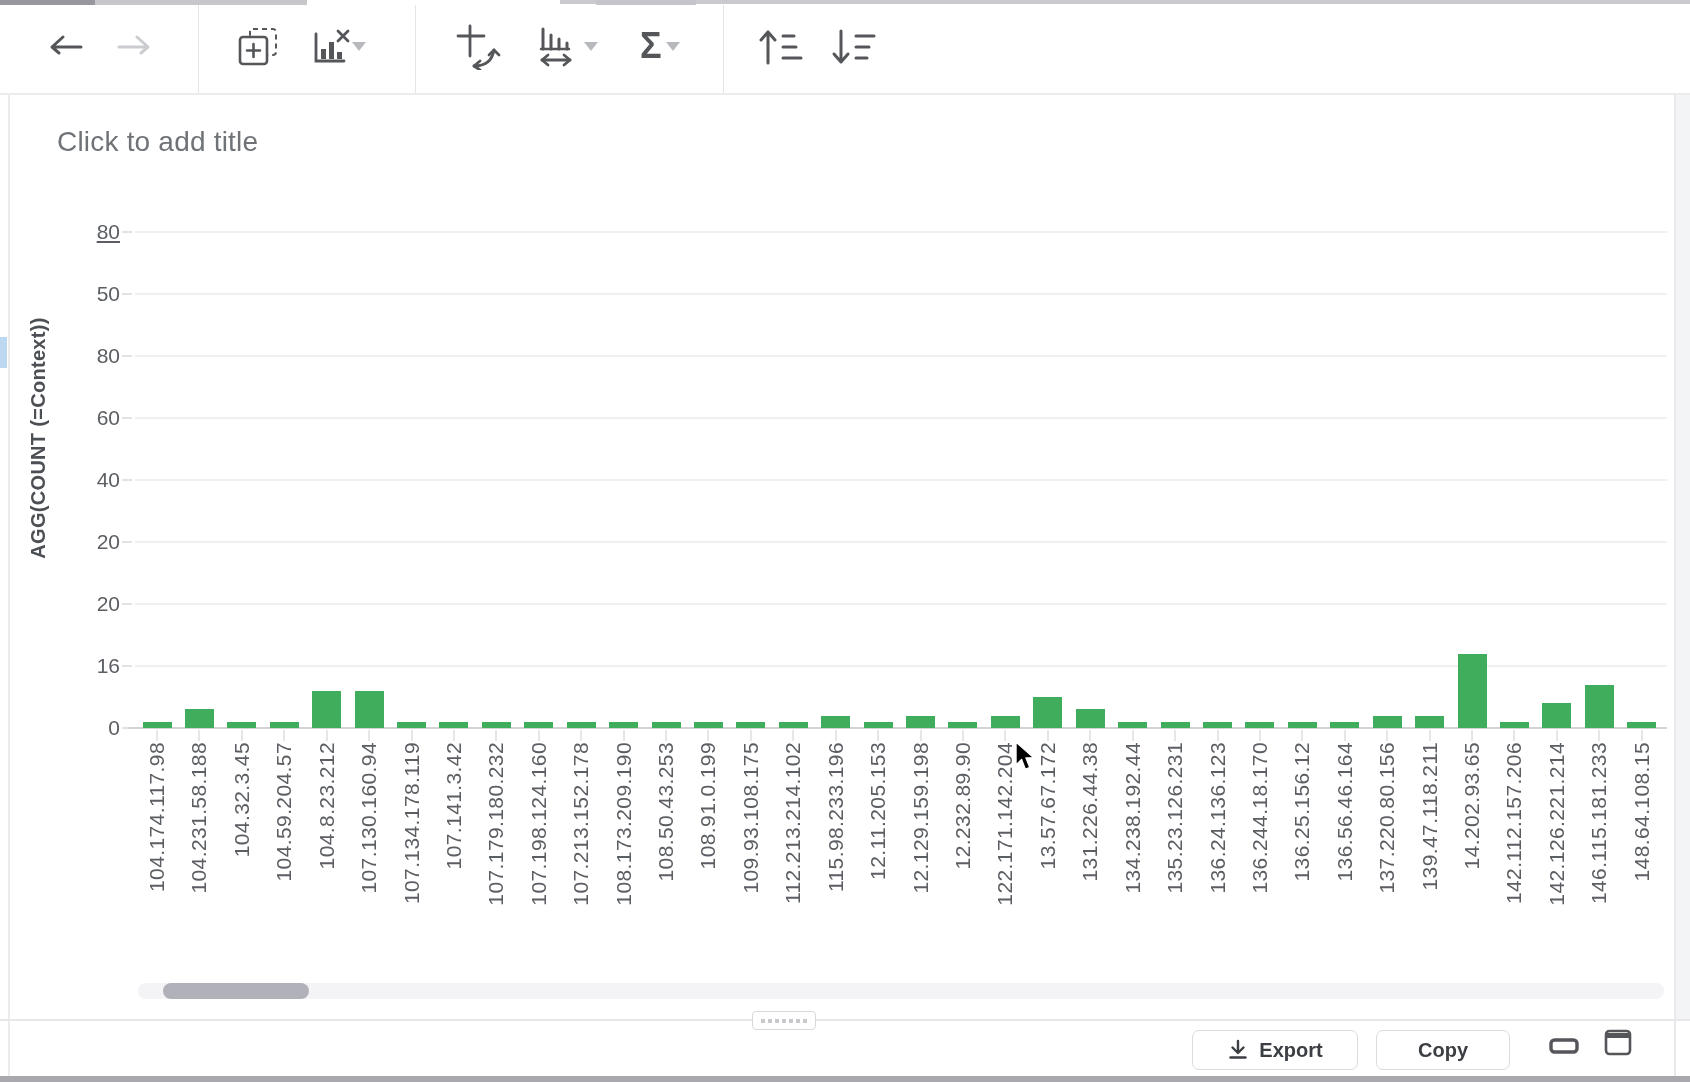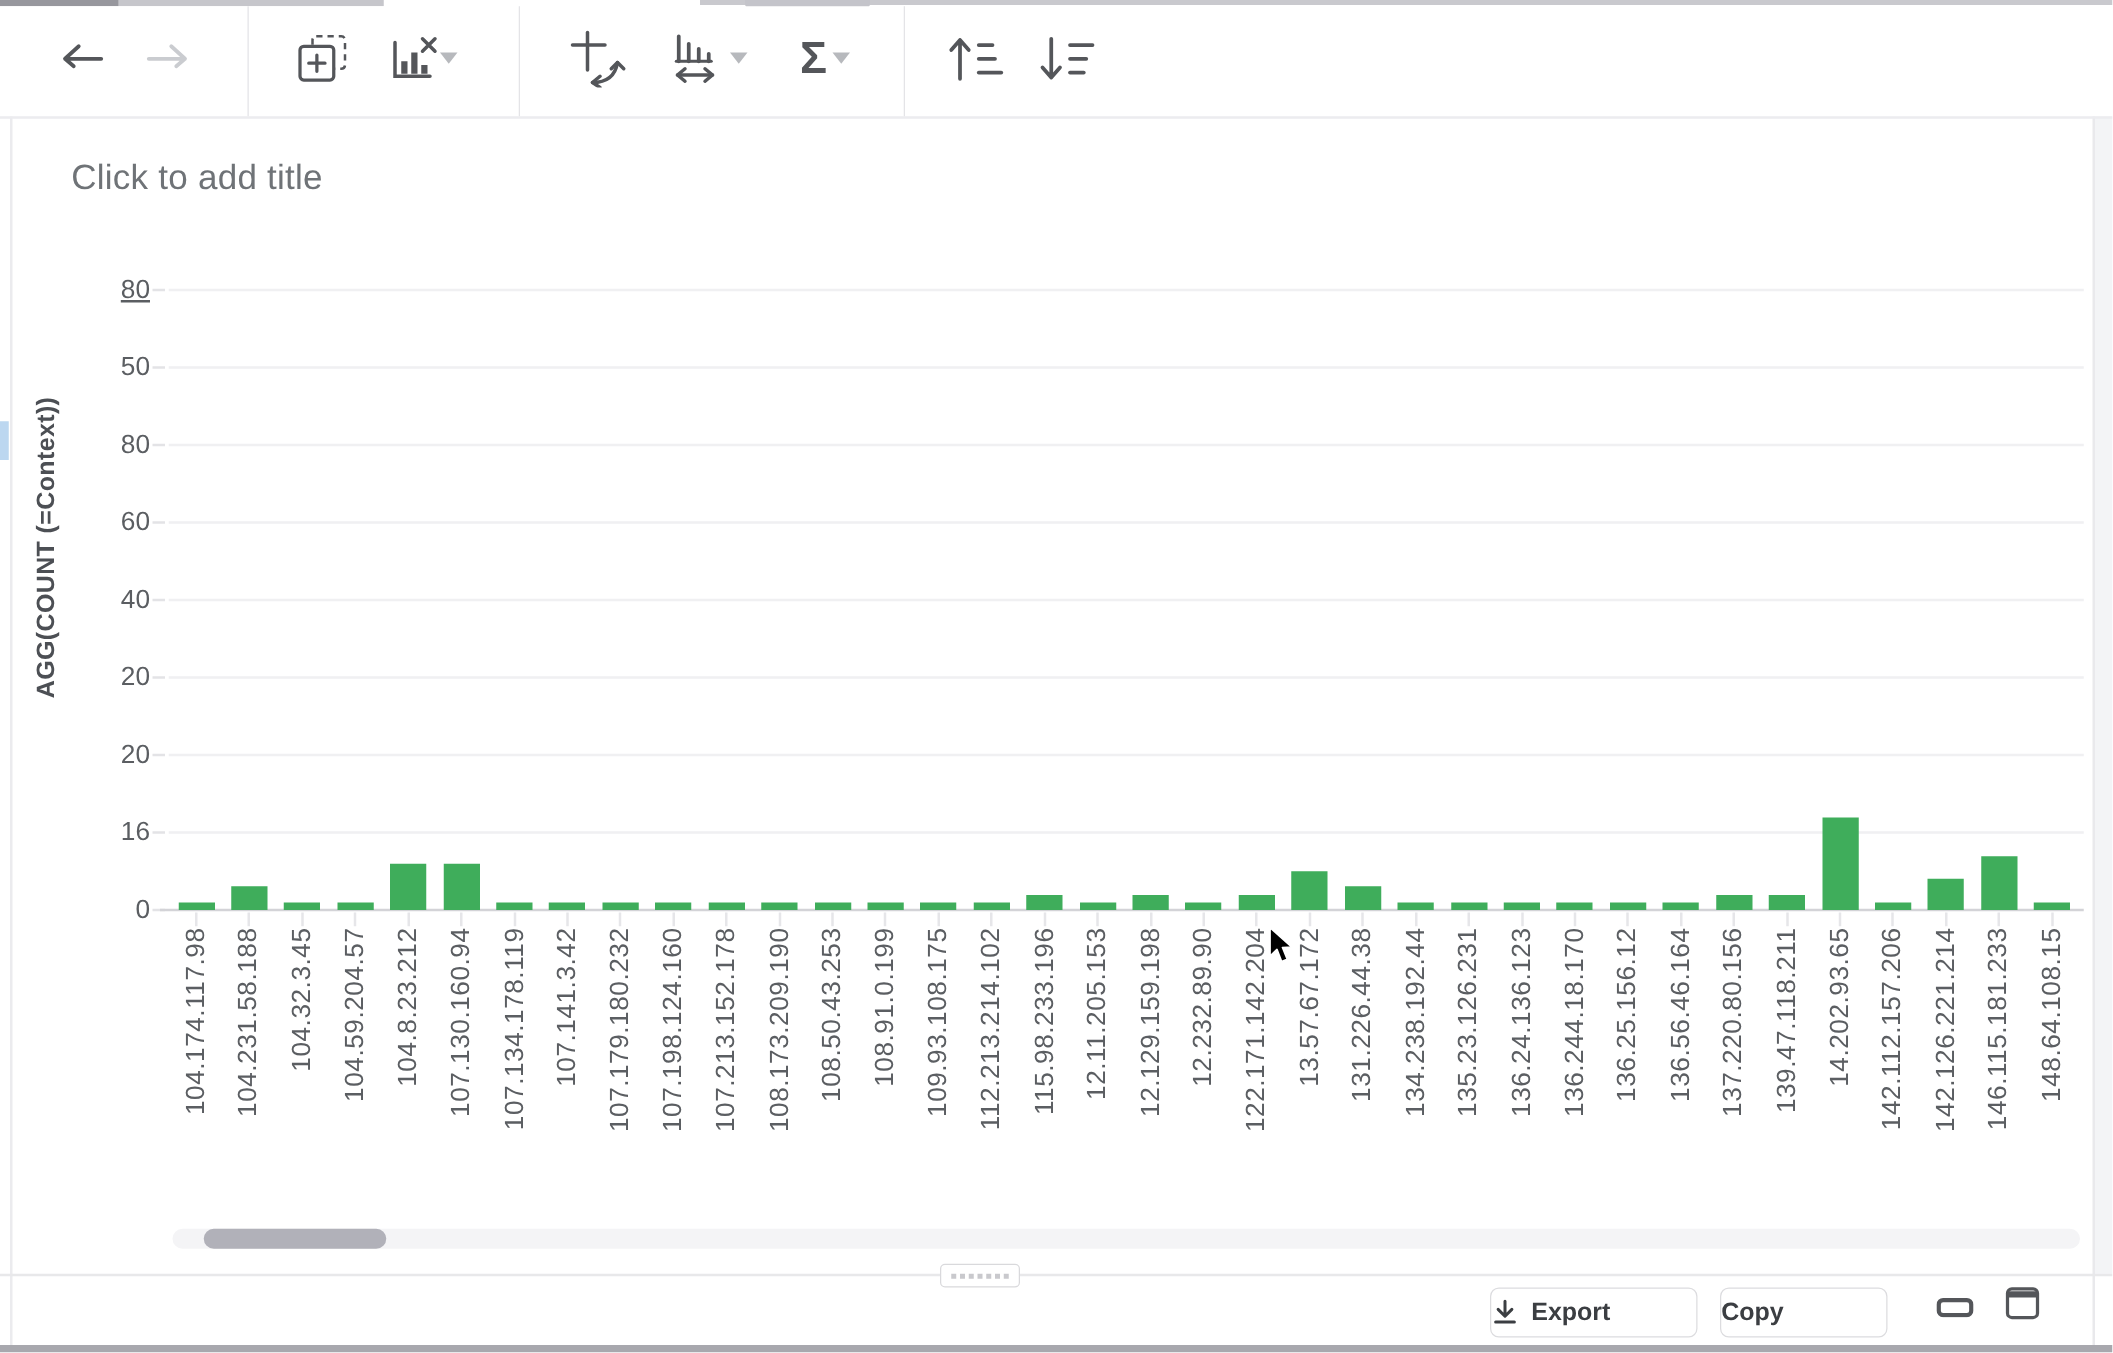--- a/index.html
+++ b/index.html
@@ -44,21 +44,21 @@
   
   .hscroll-track{left:138px;top:983px;width:1526px;height:16px;background:#f4f4f6;border-radius:8px;cursor:pointer;}
   .hscroll-thumb{left:163px;top:983px;width:146px;height:16px;background:#b1b1b9;border-radius:8px;cursor:grab;}
 
   
   .footer-sep{left:0;top:1019px;width:1690px;height:2px;background:#e8e8ea;}
   .resize-pill{left:752px;top:1011px;width:62px;height:17px;background:#ffffff;border:1px solid #d9d9dc;border-radius:4px;
     display:flex;align-items:center;justify-content:center;gap:3px;cursor:grab;}
   .resize-pill i{display:block;width:4px;height:4px;background:#c9c9cd;}
   .btn{position:absolute;top:1030px;height:40px;background:#fff;border:1px solid #dcdcdf;border-radius:7px;
-    display:flex;align-items:center;justify-content:flex-start;gap:10px;cursor:pointer;box-sizing:border-box;}
+    display:flex;align-items:center;justify-content:center;gap:10px;cursor:pointer;box-sizing:border-box;}
   .btn span{font-size:20px;font-weight:700;color:#3b3e42;}
   .win-icon{position:absolute;cursor:pointer;}
 
   
   .cursor{left:1014px;top:741px;pointer-events:none;}
 </style>
 </head>
 <body>
 
 <div class="abs top-strip-c"></div>

